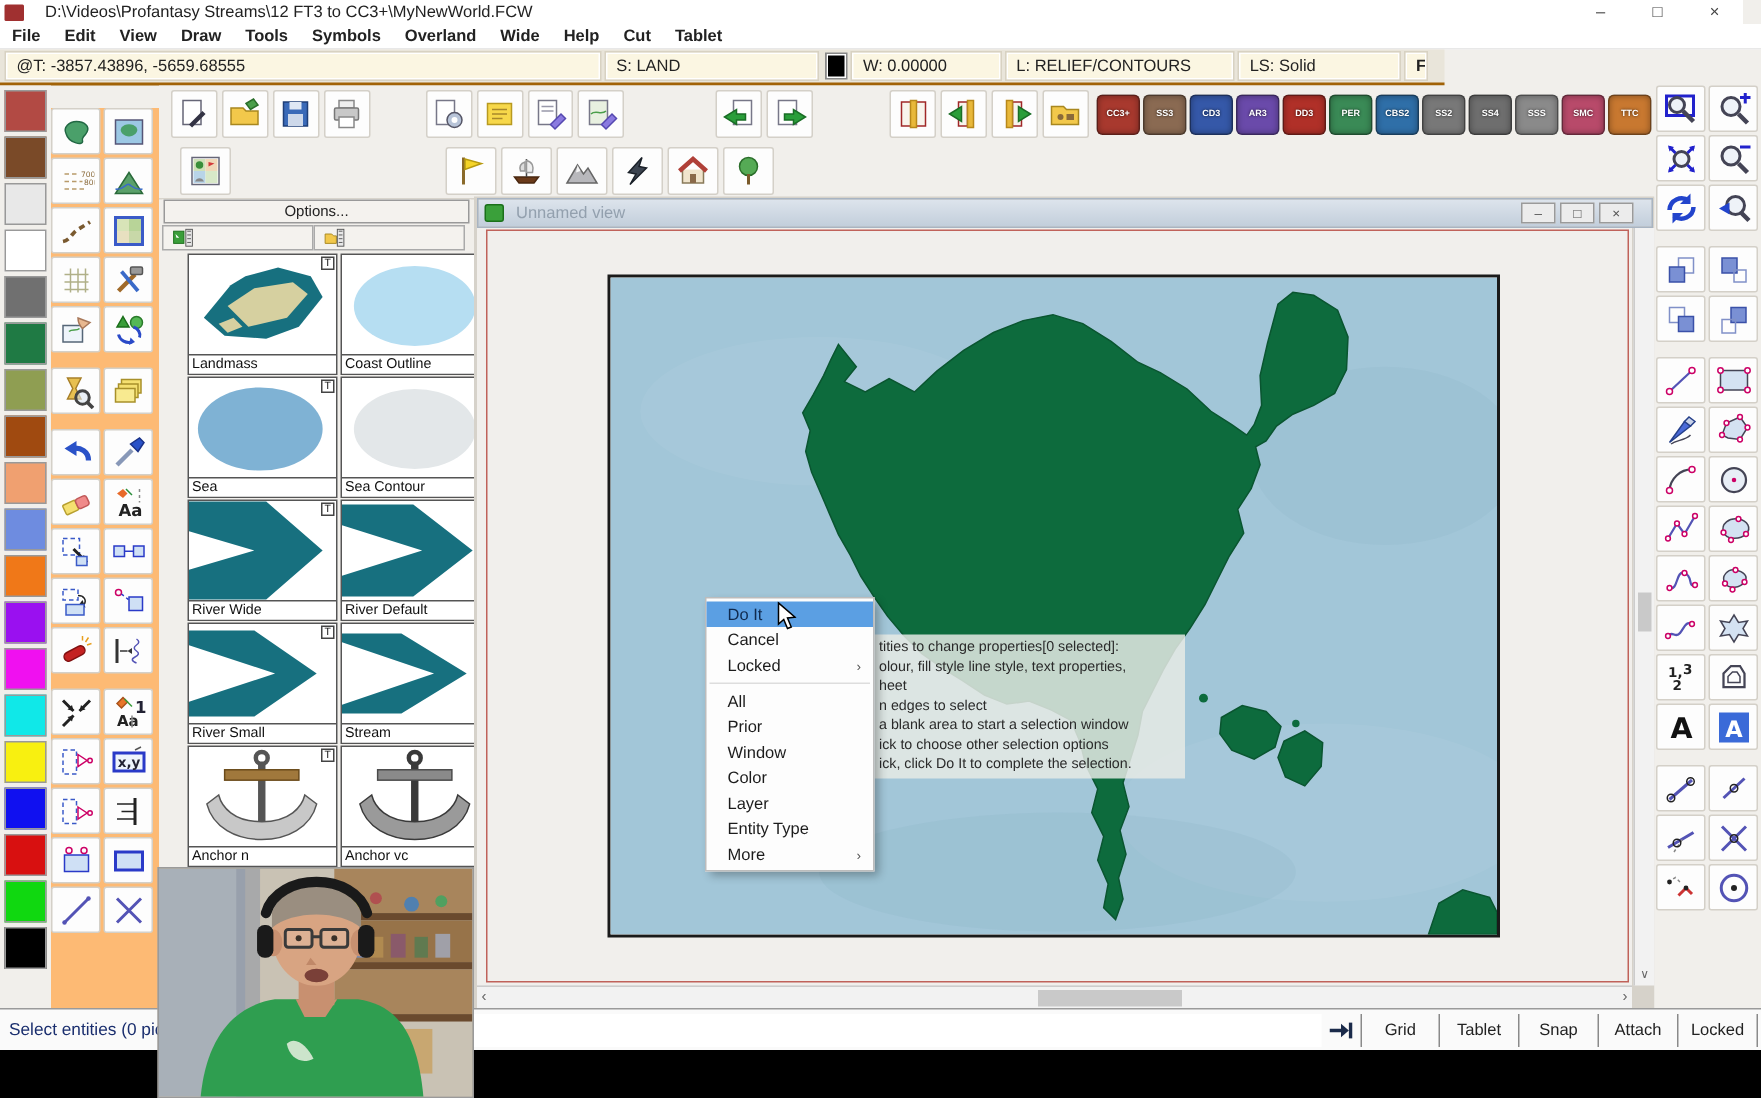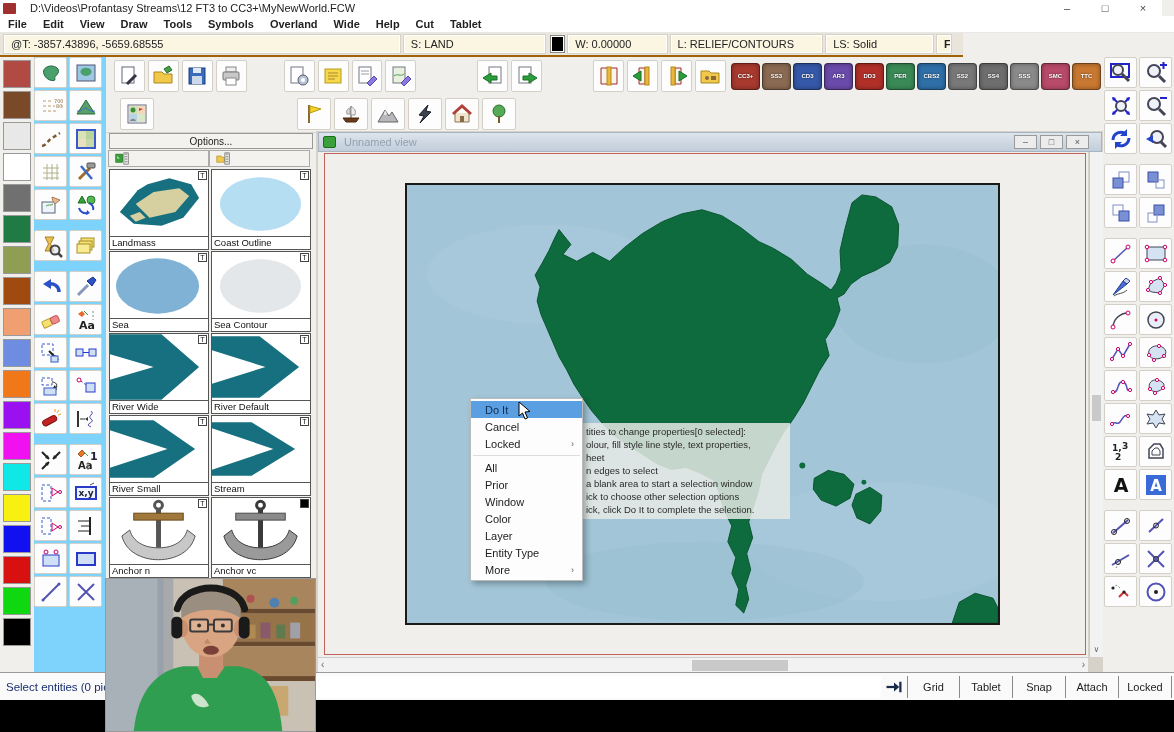--- a/index.html
+++ b/index.html
@@ -33,35 +33,35 @@
   .tbtn { width:34px; height:32px; background:#fdfdfd; border:1px solid #d4d0c8; border-radius:2px; margin-right:3px; display:flex; align-items:center; justify-content:center; }
   .tbtn svg { width:24px; height:24px; }
   .tsp { flex:none; }
   #products { margin-left:auto; display:flex; margin-right:2px; }
   .chip { width:29px; height:27px; border-radius:4px; border:1px solid rgba(0,0,0,.45); margin-left:2px; display:flex; align-items:center; justify-content:center; box-shadow:inset 0 0 4px rgba(0,0,0,.35); }
   .chip span { font-size:6px; font-weight:bold; color:#fff; text-shadow:0 0 2px rgba(0,0,0,.8); }
 
   
   #leftpal { position:absolute; left:0; top:57px; width:34px; bottom:32px; background:#f1efeb; padding-top:3px; }
   .swatch { width:28px; height:28px; margin:0 0 3px 3px; border:1px solid #999; }
-  #lefttools { position:absolute; left:34px; top:57px; width:72px; bottom:60px; background:#7dd3fc; }
+  #lefttools { position:absolute; left:34px; top:72px; width:72px; bottom:60px; background:#fdba74; }
   .trow { display:flex; margin-bottom:2px; }
   .trow .tbtn { width:33px; height:31px; margin-right:2px; }
   .tgap { height:8px; }
 
   
   #righttools { position:absolute; right:0; top:57px; width:71px; bottom:32px; background:#f1efeb; padding-left:1px; }
 
   
   #sympanel { position:absolute; left:108px; top:133px; width:206px; height:447px; background:#f1efeb; }
   #options-btn { width:204px; height:16px; margin-left:1px; background:#f4f2ee; border:1px solid #999; font-size:10px; color:#222; display:flex; align-items:center; justify-content:center; }
   #sp-toolbar { display:flex; margin-top:1px; }
   .spbtn { width:101px; height:17px; background:#f4f2ee; border:1px solid #aaa; display:flex; align-items:center; padding-left:3px; }
   .spbtn svg { width:20px; height:15px; }
-  #sp-grid { display:flex; flex-wrap:wrap; margin-top:2px; margin-left:1px; width:204px; }
+  #sp-grid { display:flex; flex-wrap:wrap; margin-top:2px; margin-left:17px; width:204px; }
   .scard { width:100px; height:81px; border:1px solid #555; background:#fff; margin:0 2px 1px 0; position:relative; }
   .scard:nth-child(2n) { margin-right:0; }
   .sthumb { position:absolute; left:0; top:0; right:0; height:66px; overflow:hidden; }
   .sthumb svg { width:98px; height:66px; }
   .scorner { position:absolute; right:1px; top:1px; width:9px; height:9px; border:1px solid #444; background:#fff; font-size:7px; line-height:7px; text-align:center; color:#111; }
   .scorner.blk { background:#000; color:#000; }
   .slabel { position:absolute; left:0; bottom:0; right:0; height:13px; border-top:1px solid #555; background:#fff; font-size:9.5px; color:#111; padding-left:2px; overflow:hidden; white-space:nowrap; }
 
   
   #canvasarea { position:absolute; left:316px; top:131px; width:787px; height:541px; background:#d6d2ca; }

